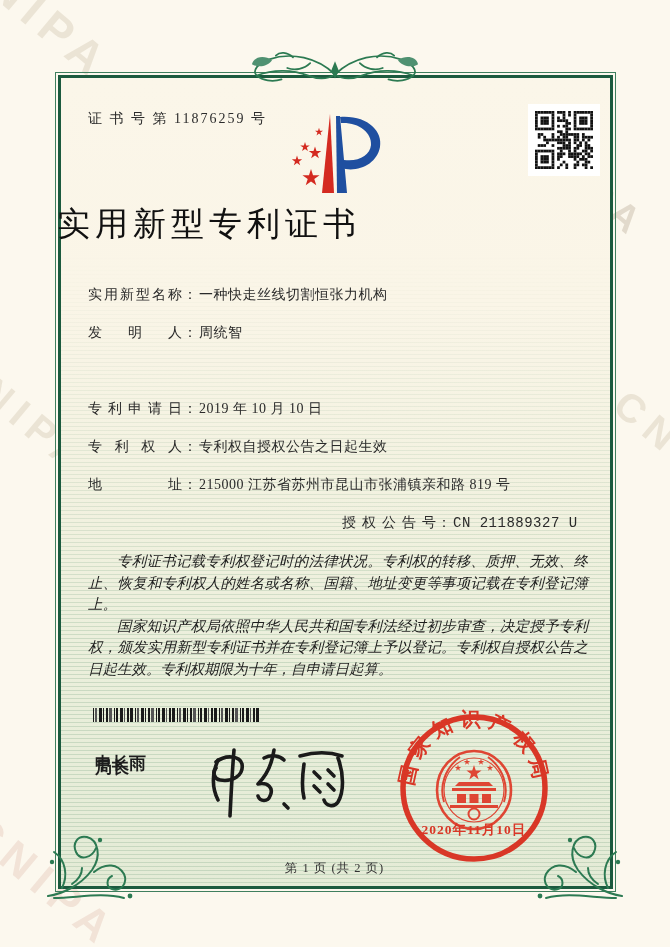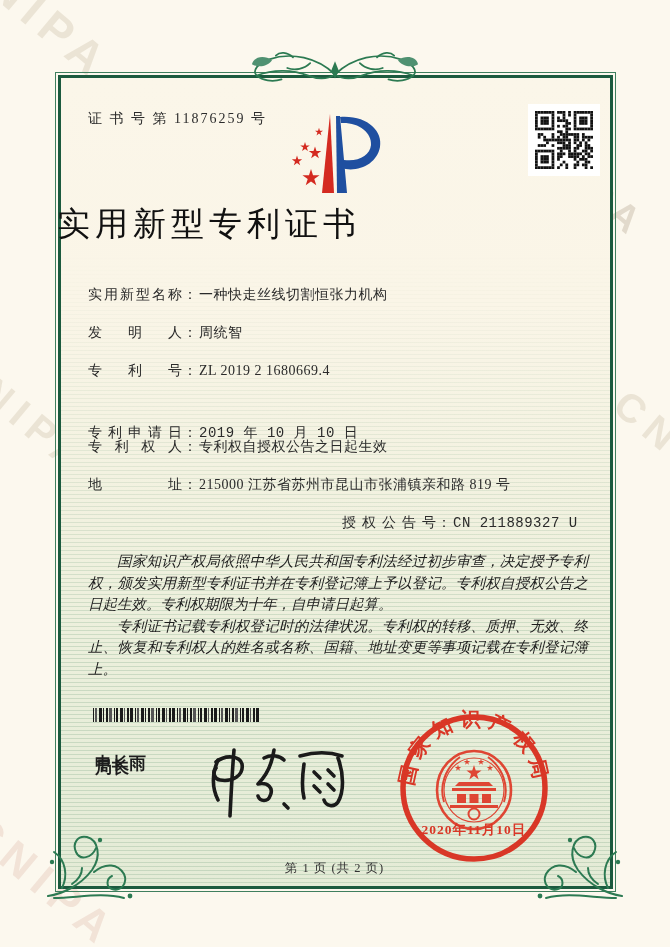--- a/index.html
+++ b/index.html
@@ -80,21 +80,21 @@
   
   .row{position:absolute;left:88px;z-index:4;font-size:14px;color:#2a2a2a;white-space:nowrap;}
   .flabel{
     display:inline-block;width:94px;
     text-align:justify;text-align-last:justify;
     vertical-align:bottom;
   }
   .colon{display:inline-block;margin:0 2px 0 1px;}
   .fvalue{letter-spacing:0.5px;}
   .r0{top:286px;} .r1{top:324px;} .r2{top:362px;}
-  .r3{top:424px;font-family:Liberation Mono, monospace;} .r4{top:438px;} .r5{top:476px;} .r6{top:514px;}
+  .r3{top:400px;} .r4{top:438px;} .r5{top:476px;} .r6{top:514px;}
   .pair2{position:absolute;left:254px;top:0;white-space:nowrap;font-family:Liberation Mono, monospace;}
   .row{position:absolute;}
   .r6{width:500px;}
   .r6 .pair1{position:relative;}
 
   
   .body-text{
     position:absolute;left:88px;top:551px;width:500px;z-index:4;
     font-size:14.5px;line-height:21.5px;color:#1d1d1d;
     font-style:italic;
@@ -446,39 +446,36 @@
   </div>
 
   <div class="title">实用新型专利证书</div>
 
   <div class="row r0">
     <span class="flabel">实用新型名称</span><span class="colon">：</span><span class="fvalue">一种快走丝线切割恒张力机构</span>
   </div>
   <div class="row r1">
     <span class="flabel">发明人</span><span class="colon">：</span><span class="fvalue">周统智</span>
   </div>
-  <div class="row r2">
-    <span class="flabel">专利号</span><span class="colon">：</span><span class="fvalue">ZL 2019 2 1680669.4</span>
-  </div>
   <div class="row r3">
     <span class="flabel">专利申请日</span><span class="colon">：</span><span class="fvalue">2019 年 10 月 10 日</span>
   </div>
   <div class="row r4">
     <span class="flabel">专利权人</span><span class="colon">：</span><span class="fvalue">专利权自授权公告之日起生效</span>
   </div>
   <div class="row r5">
     <span class="flabel">地址</span><span class="colon">：</span><span class="fvalue">215000 江苏省苏州市昆山市张浦镇亲和路 819 号</span>
   </div>
   <div class="row r6">
     <span class="pair2"><span class="flabel">授权公告号</span><span class="colon">：</span><span class="fvalue">CN 211889327 U</span></span>
   </div>
 
   <div class="body-text">
+    <p>专利证书记载专利权登记时的法律状况。专利权的转移、质押、无效、终止、恢复和专利权人的姓名或名称、国籍、地址变更等事项记载在专利登记簿上。</p>
     <p>国家知识产权局依照中华人民共和国专利法经过初步审查，决定授予专利权，颁发实用新型专利证书并在专利登记簿上予以登记。专利权自授权公告之日起生效。专利权期限为十年，自申请日起算。</p>
-    <p>专利证书记载专利权登记时的法律状况。专利权的转移、质押、无效、终止、恢复和专利权人的姓名或名称、国籍、地址变更等事项记载在专利登记簿上。</p>
   </div>
 
   <svg id="barcode" class="barcode" viewBox="0 0 172 14" preserveAspectRatio="none">
       <rect x="0" y="0" width="1" height="14" fill="#1a1a1a"></rect>
       <rect x="2" y="0" width="2" height="14" fill="#555"></rect>
       <rect x="6" y="0" width="3" height="14" fill="#1a1a1a"></rect>
       <rect x="10" y="0" width="1" height="14" fill="#1a1a1a"></rect>
       <rect x="13" y="0" width="2" height="14" fill="#1a1a1a"></rect>
       <rect x="16" y="0" width="3" height="14" fill="#555"></rect>
       <rect x="21" y="0" width="1" height="14" fill="#1a1a1a"></rect>

